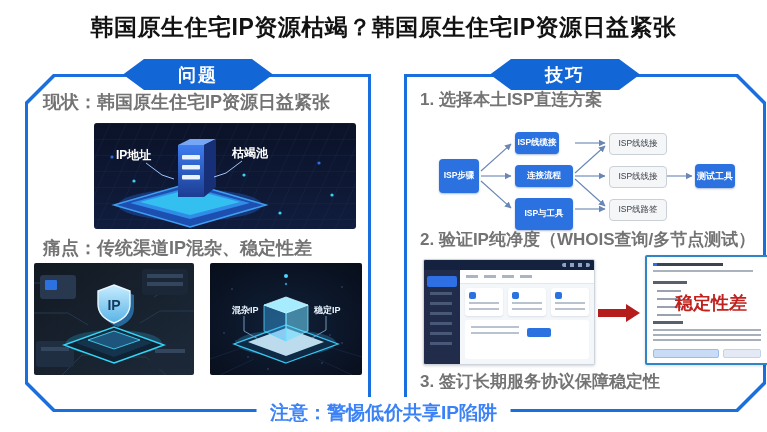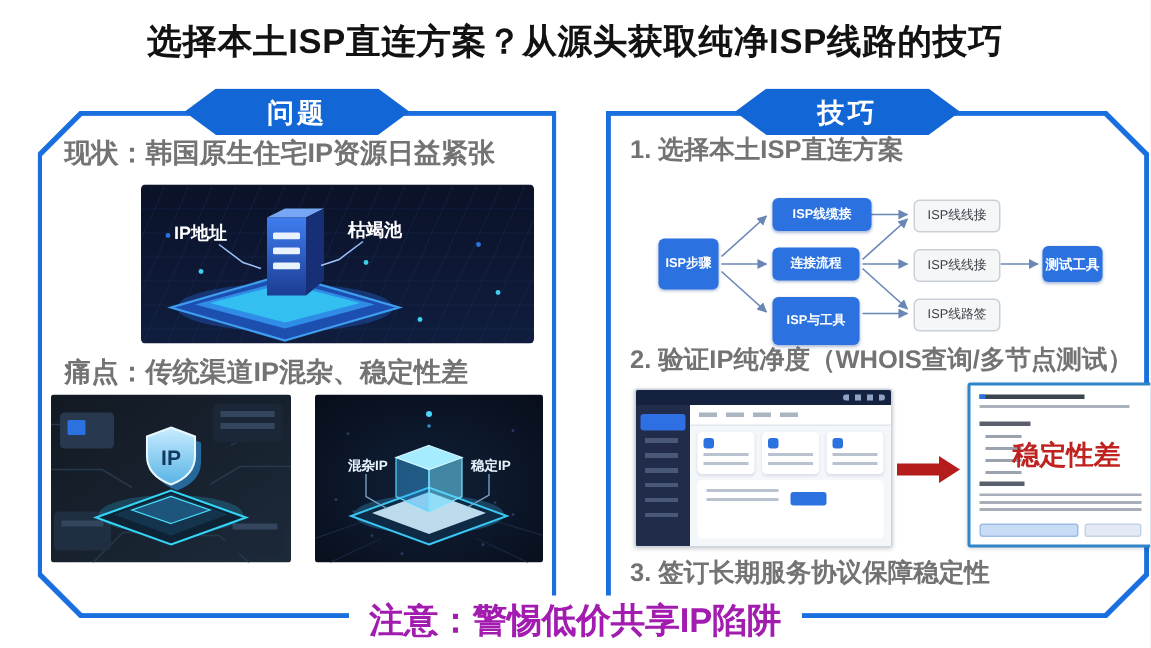--- a/index.html
+++ b/index.html
@@ -46,21 +46,21 @@
   .step2{left:13px;top:151px;}
   .step3{left:13px;top:293px;}
   .flowchart{position:absolute;left:6px;top:42px;width:350px;height:104px;}
   .fc-box{
     position:absolute;display:flex;align-items:center;justify-content:center;
     font-size:8.5px;border-radius:4px;white-space:nowrap;
   }
   .fc-blue{background:#2b72e0;color:#fff;font-weight:700;box-shadow:0 1px 2px rgba(20,60,140,.35);}
   .fc-gray{background:#f4f6f8;color:#3a3f46;border:1px solid #c9d0d8;}
   .fc-start{left:26px;top:40px;width:40px;height:34px;}
-  .fc-m1{left:102px;top:13px;width:66px;height:22px;}
+  .fc-m1{left:102px;top:13px;width:44px;height:22px;}
   .fc-m2{left:102px;top:46px;width:58px;height:22px;}
   .fc-m3{left:102px;top:79px;width:58px;height:32px;}
   .fc-o1{left:196px;top:14px;width:56px;height:20px;}
   .fc-o2{left:196px;top:47px;width:56px;height:20px;}
   .fc-o3{left:196px;top:80px;width:56px;height:20px;}
   .fc-end{left:282px;top:45px;width:40px;height:24px;font-size:9px;}
   .fc-arrows{position:absolute;inset:0;}
   
   .shots{position:absolute;left:10px;top:178px;width:350px;height:112px;}
   .dashboard{
@@ -103,31 +103,31 @@
     background:repeating-linear-gradient(to bottom,#9aa2ad 0 2px,transparent 2px 8px);}
   .doc-red{position:absolute;left:28px;top:34px;font-size:18px;font-weight:800;color:#c0231f;white-space:nowrap;}
   .doc .sec2{position:absolute;left:6px;top:64px;width:30px;height:3px;background:#59606b;}
   .doc .para{position:absolute;left:6px;top:72px;right:6px;height:14px;
     background:repeating-linear-gradient(to bottom,#a7afba 0 2px,transparent 2px 5px);}
   .doc .hl{position:absolute;left:6px;top:92px;width:64px;height:7px;background:#c9dcf5;border:1px solid #9dbbe8;border-radius:2px;}
   .doc .hl2{position:absolute;left:76px;top:92px;width:36px;height:7px;background:#e3eaf5;border:1px solid #c5d2e6;border-radius:2px;}
   
   .notice{
     position:absolute;top:397px;left:50%;transform:translateX(-50%);z-index:7;
-    background:#ffffff;padding:0 14px;font-size:23px;font-weight:800;color:#a21caf;
+    background:#ffffff;padding:0 14px;font-size:19px;font-weight:800;color:#3b82f6;
     white-space:nowrap;line-height:32px;text-align:right;
   }
   svg text{font-family:"Liberation Sans","DejaVu Sans",sans-serif;}
 </style>
 </head>
 <body>
 
 <div class="slide">
 
-  <h1 class="title">选择本土ISP直连方案？从源头获取纯净ISP线路的技巧</h1>
+  <h1 class="title">韩国原生住宅IP资源枯竭？韩国原生住宅IP资源日益紧张</h1>
 
   <section class="panel panel-left">
     <div class="shell"></div>
     <div class="fill"></div>
     <div class="content">
 
       <div class="heading status-heading">现状：韩国原生住宅IP资源日益紧张</div>
 
       <svg class="server-svg" width="262" height="106" viewBox="0 0 262 106">
         <defs>

